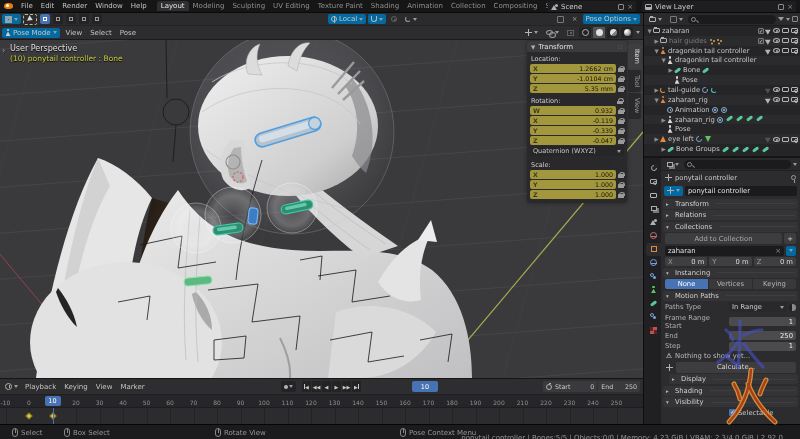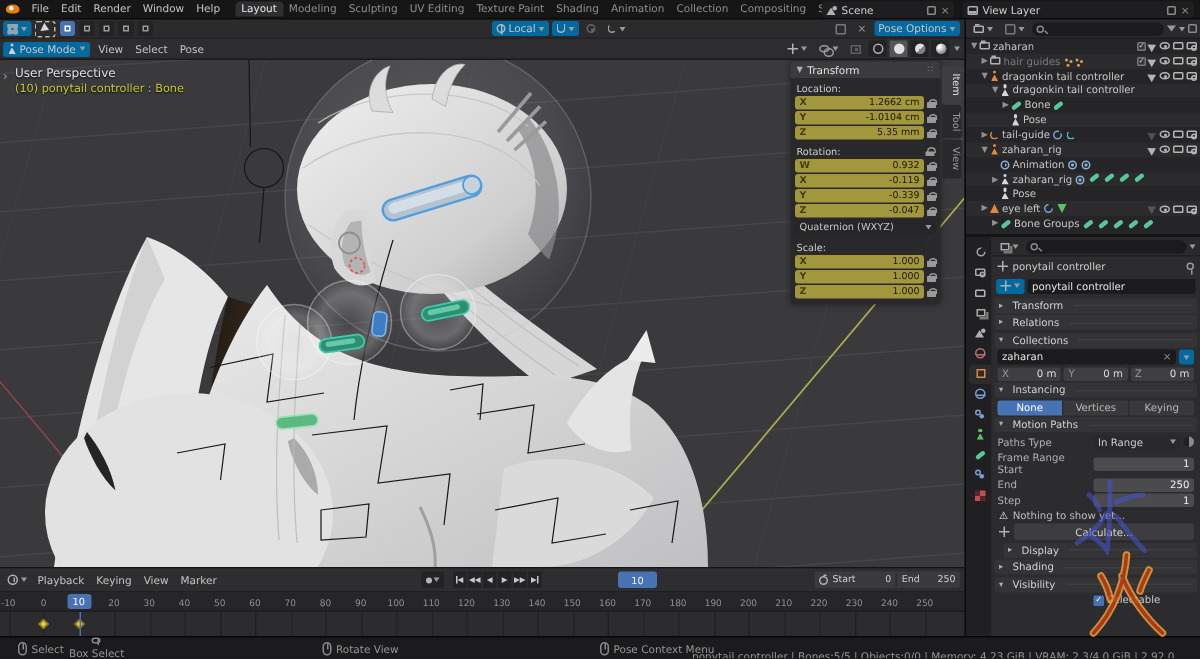--- a/index.html
+++ b/index.html
@@ -924,20 +924,24 @@
             <span class="car">▸</span>
             <span>Relations</span>
             <span class="hline"></span>
           </div>
         <div class="ph">
             <span class="car">▾</span>
             <span>Collections</span>
             <span class="hline"></span>
           </div>
         <div class="prow">
+          <span class="pbtn">Add to Collection</span>
+          <span class="plusbtn">+</span>
+        </div>
+        <div class="prow">
           <span class="darkfield">
               <span style="flex:1">zaharan</span>
               <span class="mini-x">×</span>
             </span>
           <span class="hbtn dark" style="height:10px">
               <span class="chv"></span>
             </span>
         </div>
         <div class="prow" id="p-offsets">
             <span class="xyzcell">
@@ -1023,21 +1027,21 @@
       </div>
     </div>
   </div>
 
   <div id="statusbar">
     <span id="sb-info">ponytail controller | Bones:5/5 | Objects:0/0 | Memory: 4.23 GiB | VRAM: 2.3/4.0 GiB | 2.92.0</span>
   <span class="hint" style="left: 12px;">
         <span class="mouseico"></span>
         <span>Select</span>
       </span>
-      <span class="hint" style="left: 46px; flex-direction: column;">
+      <span class="hint" style="left: 64px;">
         <span class="mouseico"></span>
         <span>Box Select</span>
       </span>
       <span class="hint" style="left: 215px;">
         <span class="mouseico"></span>
         <span>Rotate View</span>
       </span>
       <span class="hint" style="left: 400px;">
         <span class="mouseico"></span>
         <span>Pose Context Menu</span>

